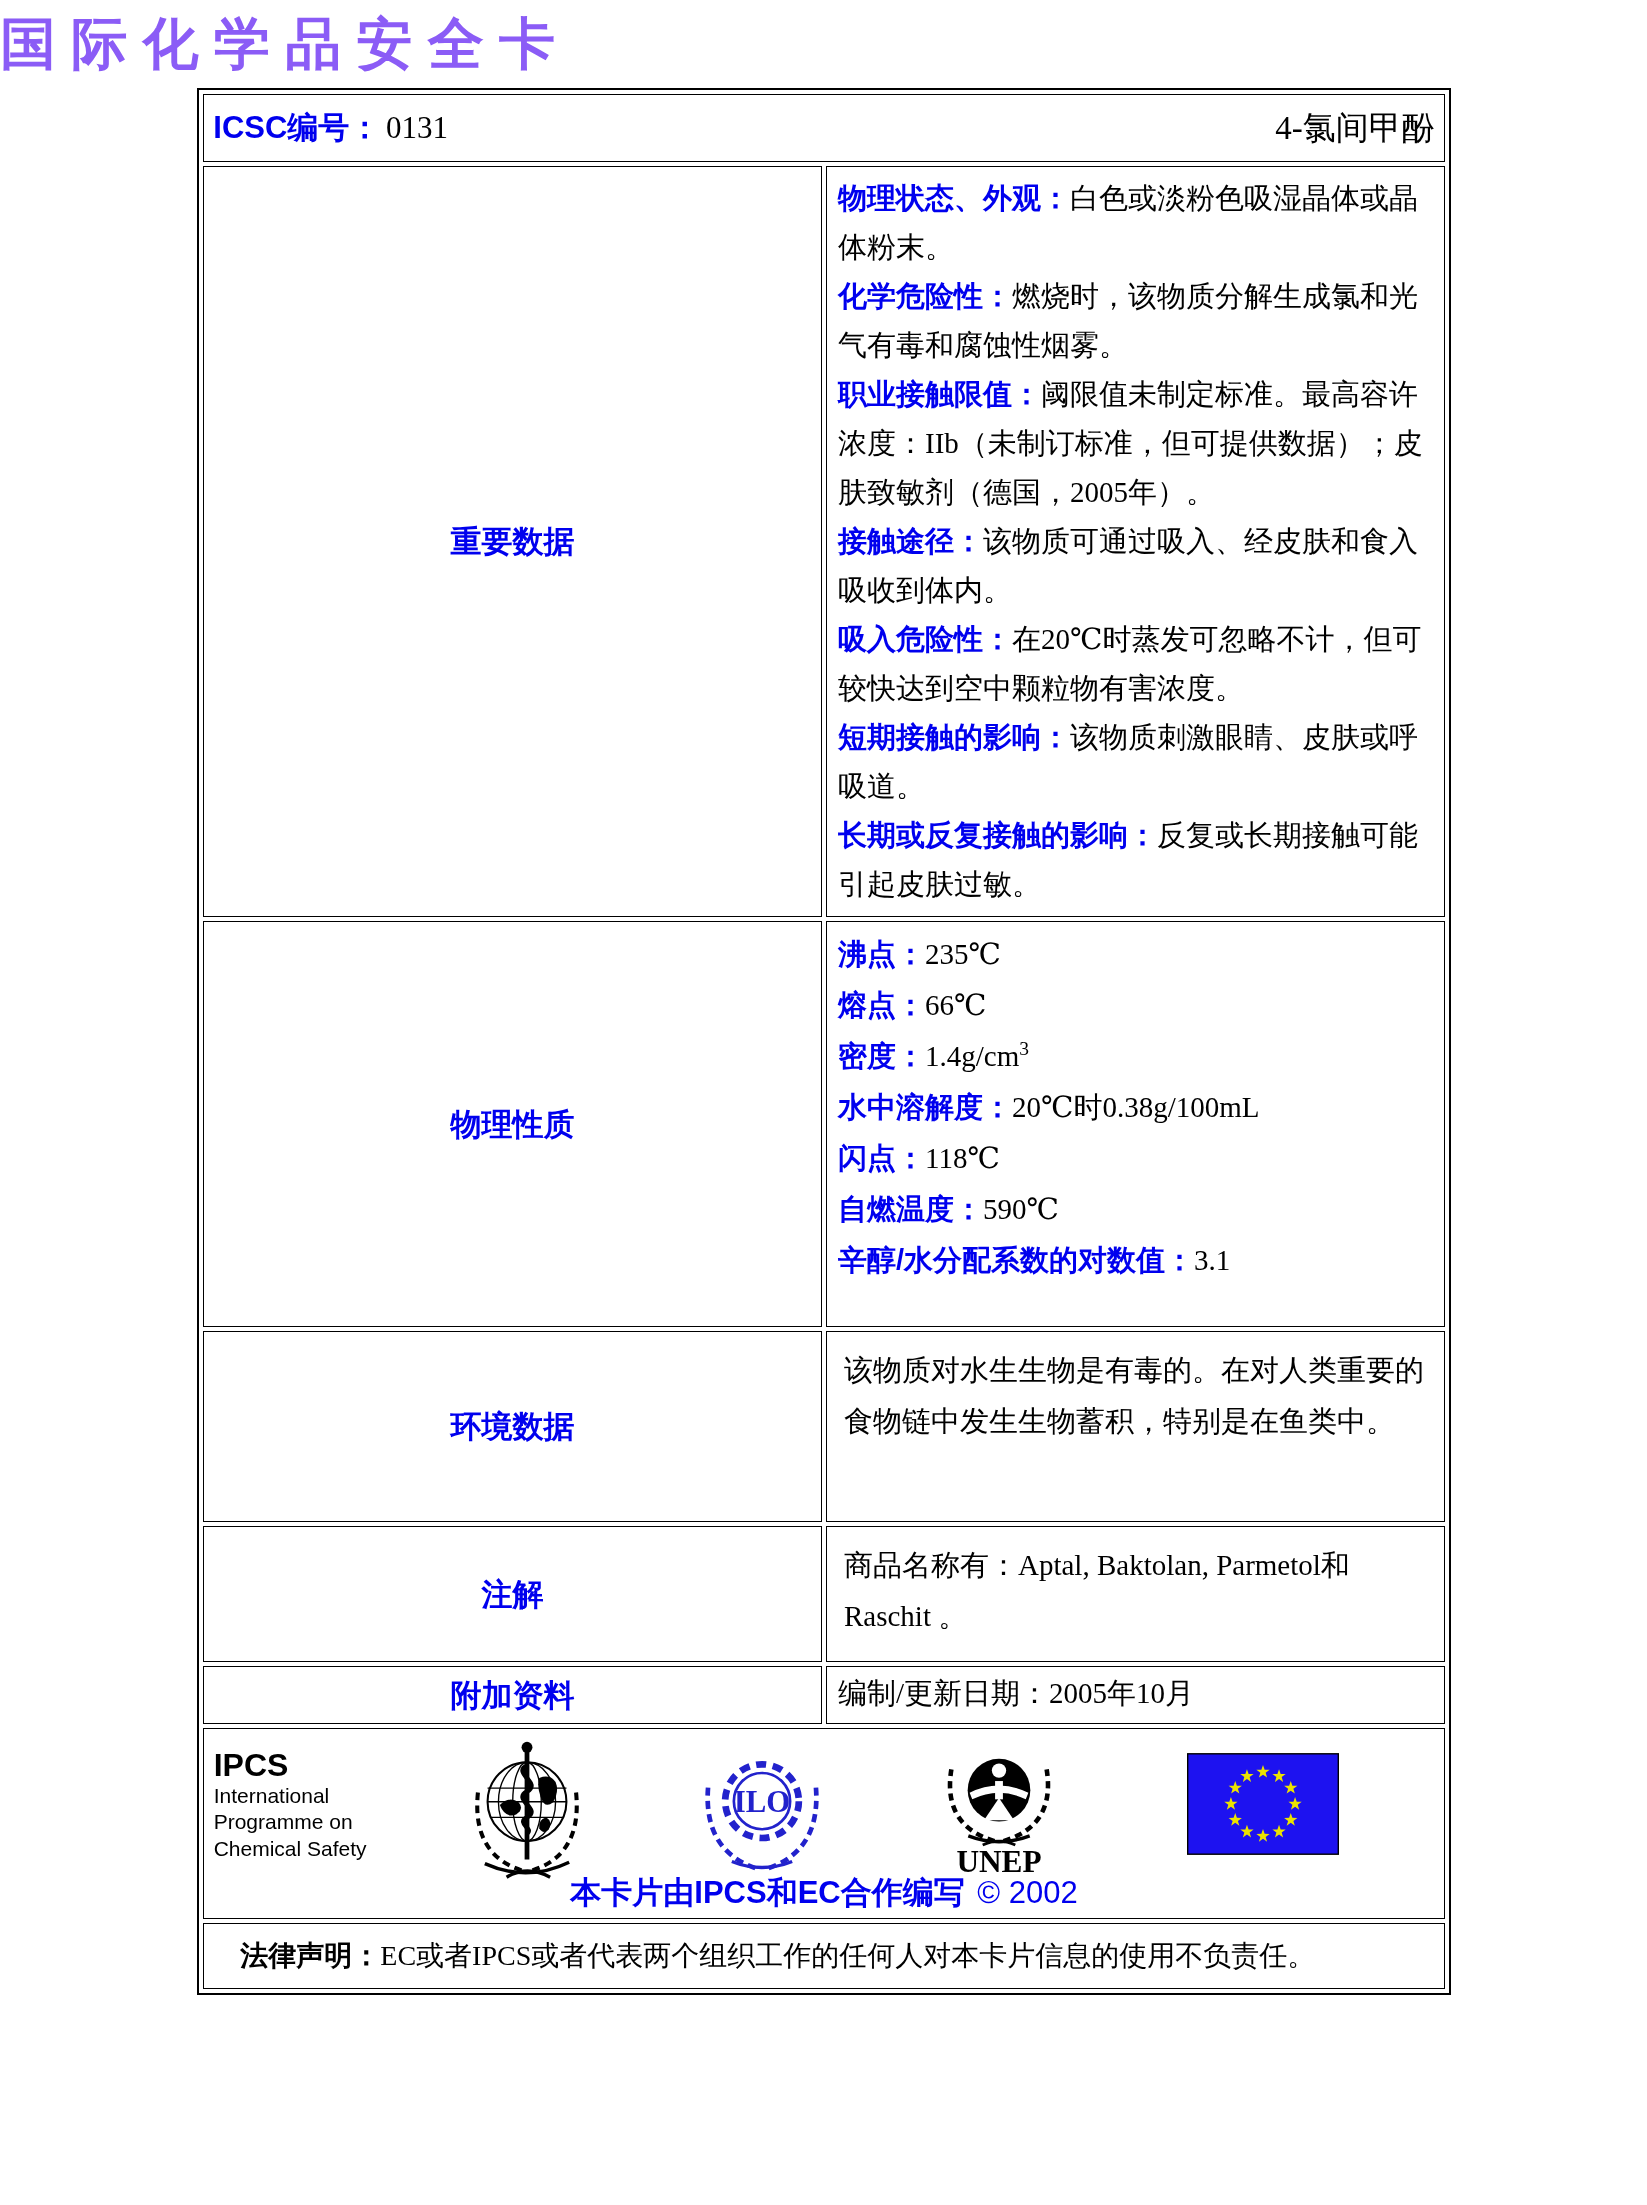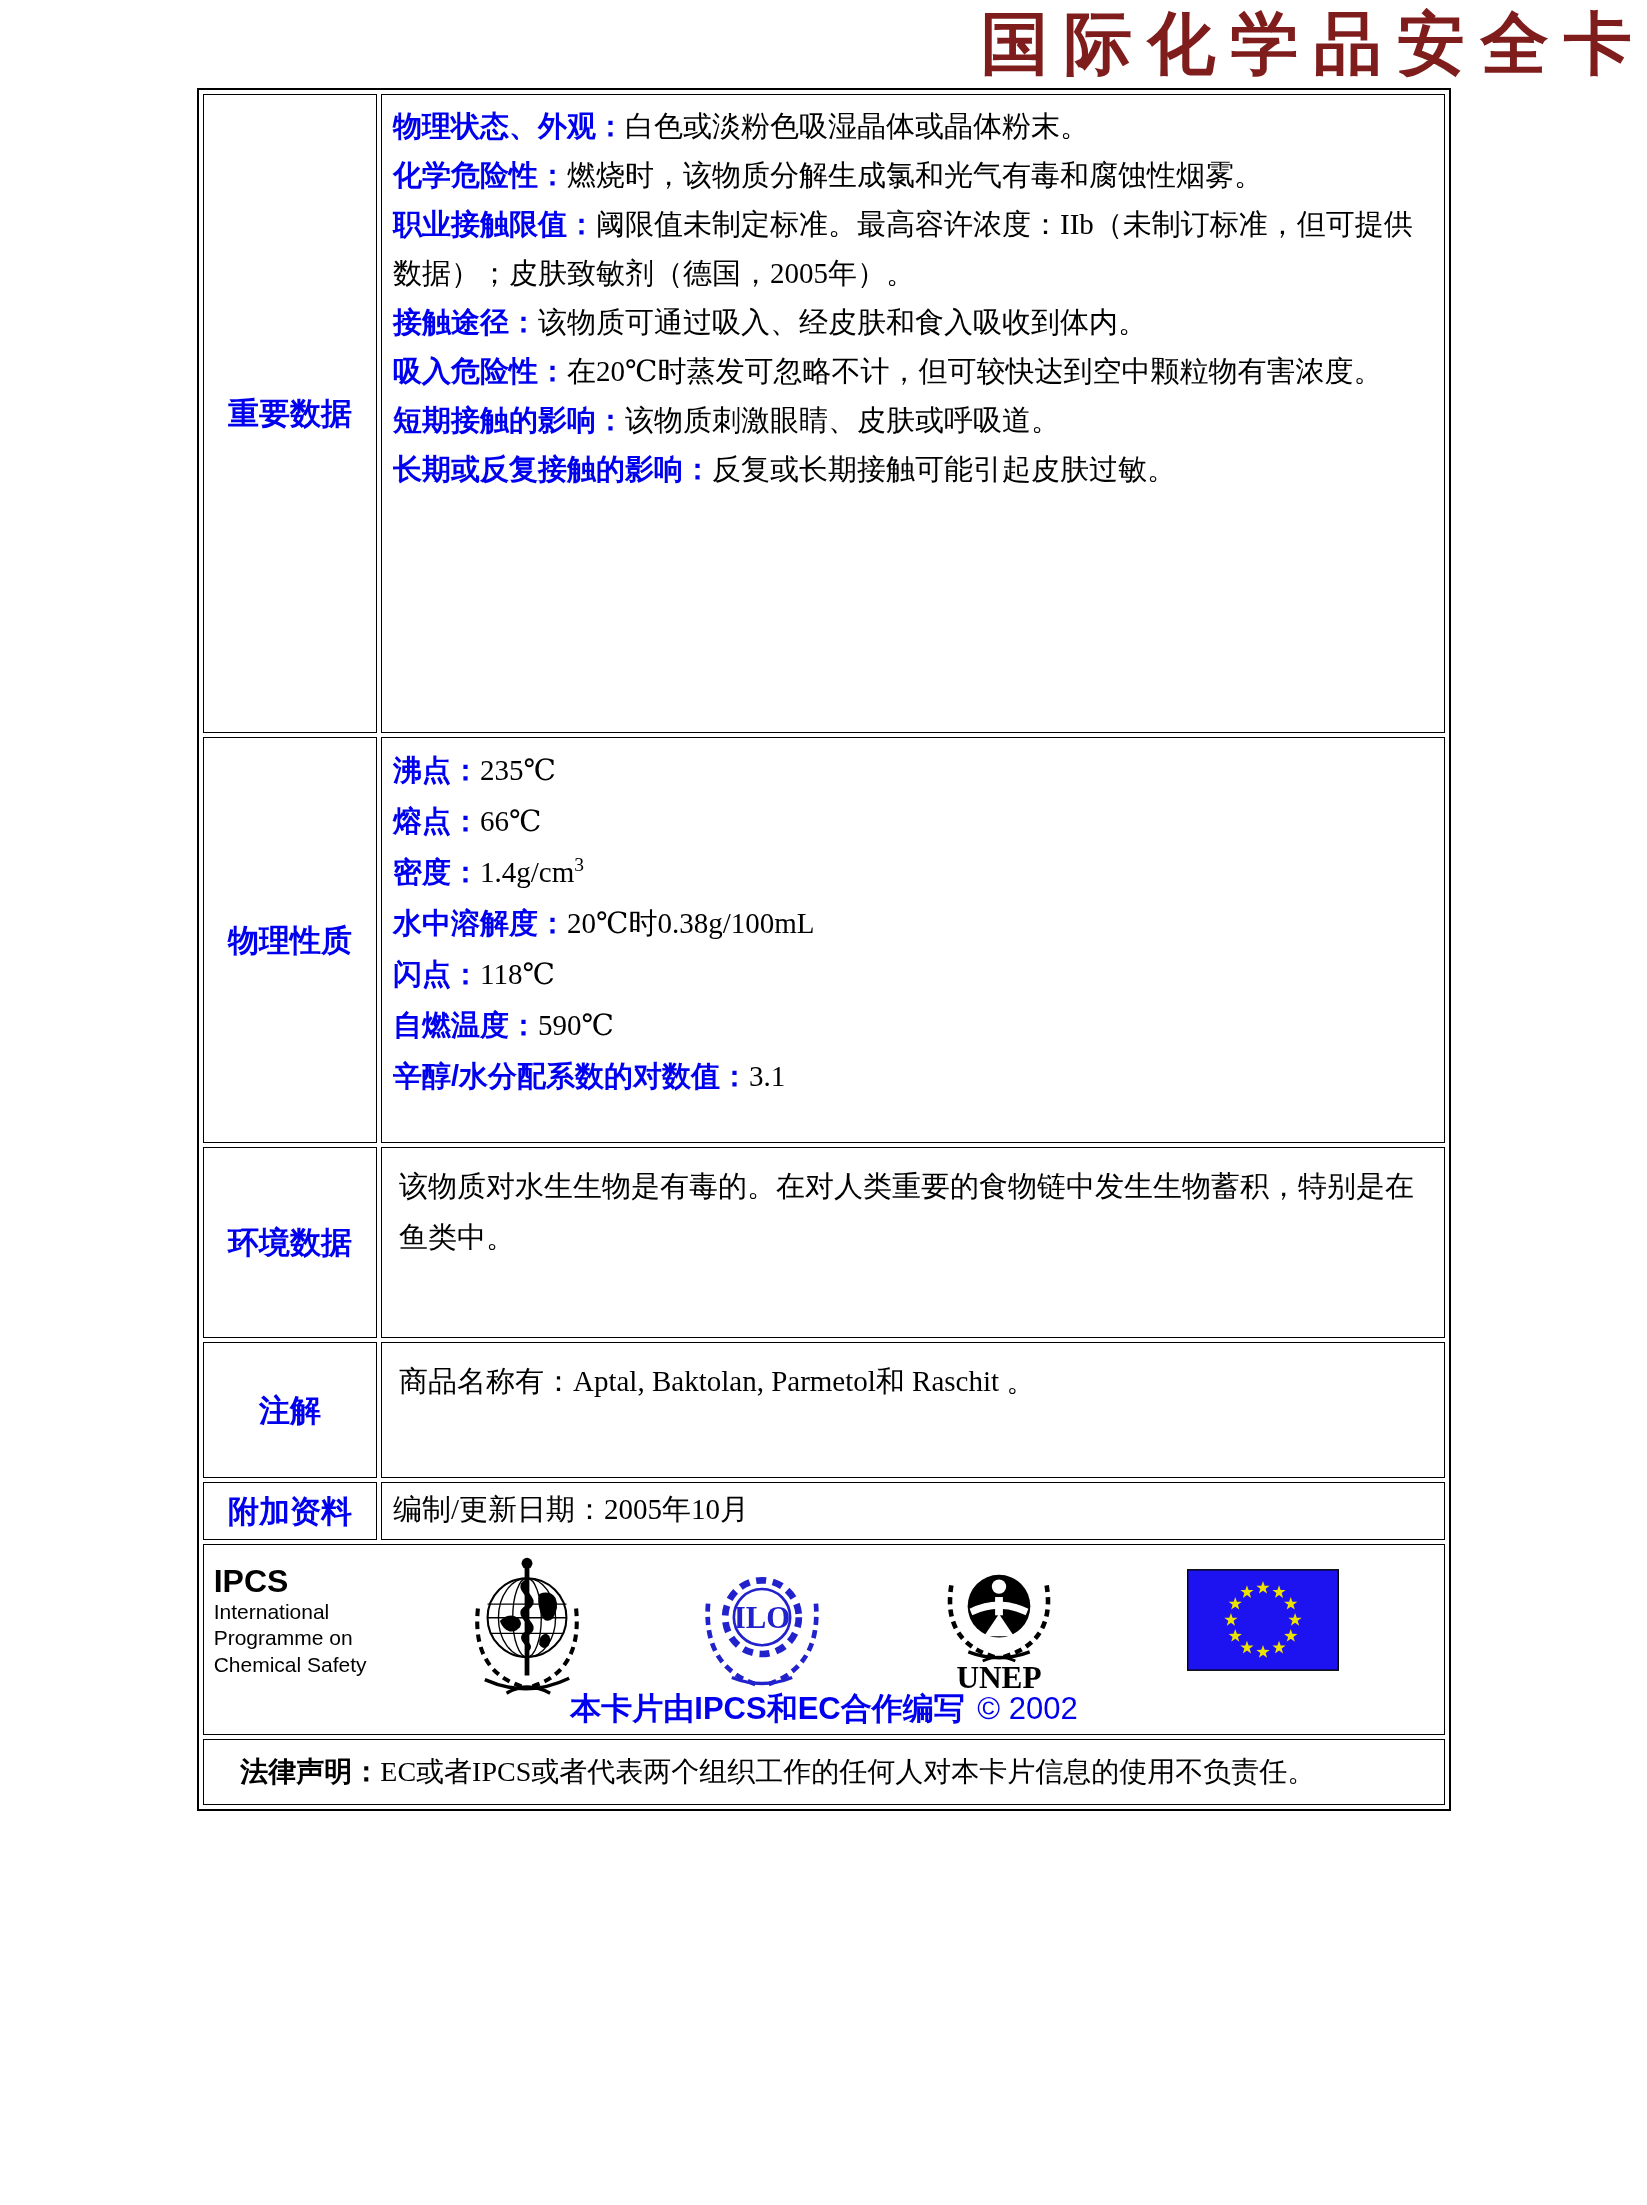--- a/index.html
+++ b/index.html
@@ -1,21 +1,21 @@
 <!DOCTYPE html>
 <html style="font-size:11px"><head>
 <meta charset="utf-8">
 <style>
   html,body { margin:0; padding:0; background:#ffffff; }
   .page { position:relative; width:1647px; height:2205px; background:#ffffff;
           font-family:"Liberation Serif","DejaVu Serif",serif; color:#000; overflow:hidden; }
 
-  .doc-title { position:absolute; top:9.7px; left:0; width:100%; text-align:right;
-               color:#7f1d1d; font-family:"Liberation Sans","DejaVu Sans",sans-serif;
-               font-weight:bold; font-size:68px; letter-spacing:15.3px; line-height:67px; }
+  .doc-title { position:absolute; top:9.7px; left:0; width:100%; text-align:left;
+               color:#8b5cf6; font-family:"Liberation Sans","DejaVu Sans",sans-serif;
+               font-weight:bold; font-size:56px; letter-spacing:15.3px; line-height:67px; }
 
   table.card { position:absolute; left:197px; top:88px; width:1254px;
                border-collapse:separate; border-spacing:4.2px; border:2.8px solid #000;
                background:#fff; table-layout:fixed; }
   table.card td { border:1.4px solid #000; background:#fff; }
 
   .label-cell { width:170px; text-align:center; vertical-align:middle;
                 color:#0000ee; font-family:"Liberation Sans","DejaVu Sans",sans-serif;
                 font-weight:bold; font-size:31px; line-height:39px; }
 
@@ -60,20 +60,30 @@
 </head>
 <body>
 
 <div class="page">
 
   <div class="doc-title">国际化学品安全卡</div>
 
   <table class="card">
 
     <tbody>
+        <tr>
+      <td class="header-cell" colspan="2">
+        <div class="header-inner">
+          <div>
+            <span class="icsc-label">ICSC编号：</span><span class="icsc-number">0131</span>
+          </div>
+          <span class="chem-name">4-氯间甲酚</span>
+        </div>
+      </td>
+    </tr>
 
     <tr>
       <td class="label-cell">重要数据</td>
       <td class="content-cell cell-important">
         <p class="line"><span class="blue-lbl">物理状态、外观：</span><span>白色或淡粉色吸湿晶体或晶体粉末。</span></p>
         <p class="line"><span class="blue-lbl">化学危险性：</span><span>燃烧时，该物质分解生成氯和光气有毒和腐蚀性烟雾。</span></p>
         <p class="line"><span class="blue-lbl">职业接触限值：</span><span>阈限值未制定标准。最高容许浓度：IIb（未制订标准，但可提供数据）；皮肤致敏剂（德国，2005年）。</span></p>
         <p class="line"><span class="blue-lbl">接触途径：</span><span>该物质可通过吸入、经皮肤和食入吸收到体内。</span></p>
         <p class="line"><span class="blue-lbl">吸入危险性：</span><span>在20℃时蒸发可忽略不计，但可较快达到空中颗粒物有害浓度。</span></p>
         <p class="line"><span class="blue-lbl">短期接触的影响：</span><span>该物质刺激眼睛、皮肤或呼吸道。</span></p>

